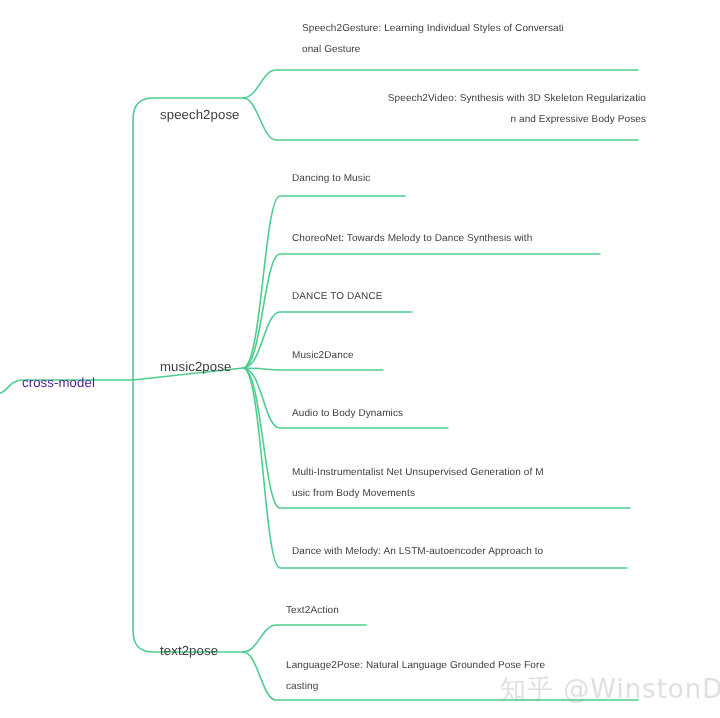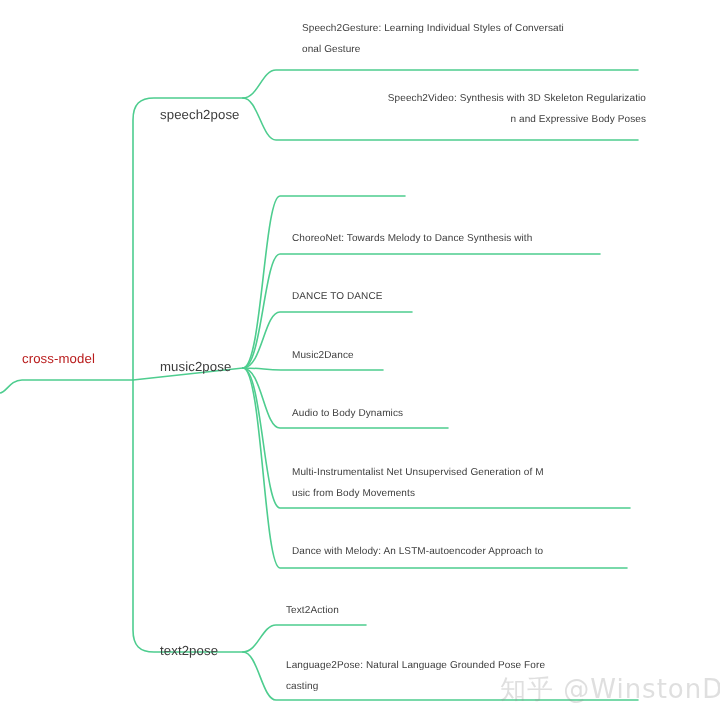--- a/index.html
+++ b/index.html
@@ -75,32 +75,33 @@
       <path d="M243,368 C262,368 265,370 281,370 L383,370"></path>
       <path d="M243,368 C262,368 264,428 280,428 L448,428"></path>
       <path d="M243,368 C262,368 264,508 280,508 L630,508"></path>
       <path d="M243,368 C262,368 264,568 280,568 L627,568"></path>
 
       <path d="M243,652 C258,652 262,625 276,625 L366,625"></path>
       <path d="M243,652 C258,652 262,700 276,700 L638,700"></path>
     </g>
   </svg>
 
-  <div class="node-label node-root" style="left: 22px; top: 348px; color: #b91c1c; text-align: center;">cross-model</div>
+  <div class="node-label node-root" style="left: 22px; top: 372px; color: #4c1d95; text-align: center;">cross-model</div>
 
   <div class="node-label node-branch" style="left: 160px; top: 72px; color: rgb(60, 60, 60); margin-top: 32px;">speech2pose</div>
 
   <div class="node-label node-leaf" style="left: 302px; top: 18px; width: 344px; color: rgb(60, 60, 60);">Speech2Gesture: Learning Individual Styles of Conversati
 onal Gesture</div>
 
   <div class="node-label node-leaf" style="left: 302px; top: 88px; width: 344px; color: rgb(60, 60, 60); text-align: right;">Speech2Video: Synthesis with 3D Skeleton Regularizatio
 n and Expressive Body Poses</div>
 
   <div class="node-label node-branch" style="left: 160px; top: 356px; color: rgb(60, 60, 60);">music2pose</div>
 
+  <div class="node-label node-leaf" style="left: 292px; top: 168px; width: 340px; color: rgb(60, 60, 60);">Dancing to Music</div>
 
   <div class="node-label node-leaf" style="left: 292px; top: 228px; width: 340px; color: rgb(60, 60, 60);">ChoreoNet: Towards Melody to Dance Synthesis with</div>
 
   <div class="node-label node-leaf" style="left: 292px; top: 286px; width: 340px; color: rgb(60, 60, 60);">DANCE TO DANCE</div>
 
   <div class="node-label node-leaf" style="left: 292px; top: 345px; width: 340px; color: rgb(60, 60, 60);">Music2Dance</div>
 
   <div class="node-label node-leaf" style="left: 292px; top: 403px; width: 340px; color: rgb(60, 60, 60);">Audio to Body Dynamics</div>
 
   <div class="node-label node-leaf" style="left: 292px; top: 541px; width: 344px; color: rgb(60, 60, 60);">Dance with Melody: An LSTM-autoencoder Approach to</div>

